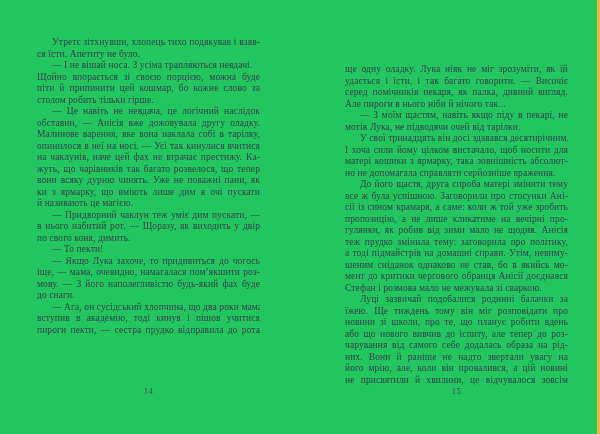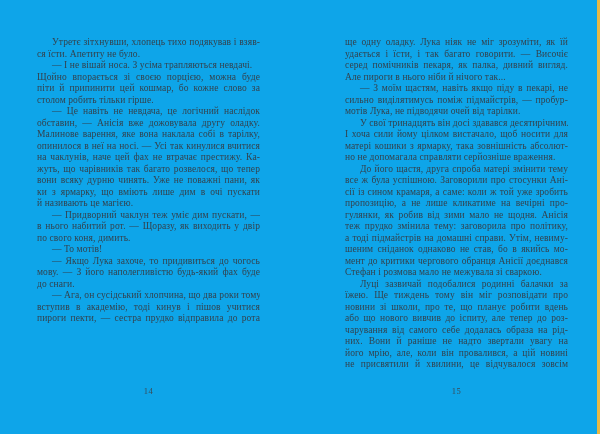--- a/index.html
+++ b/index.html
@@ -3,21 +3,21 @@
 <meta charset="utf-8">
 <style>
   html, body { margin: 0; padding: 0; }
   body {
     width: 600px; height: 434px;
     background: #ffffff;
     font-family: "Liberation Serif", serif;
     position: relative;
     overflow: hidden;
   }
-  .spread { position: absolute; inset: 0; background: #0ea5e9; }
+  .spread { position: absolute; inset: 0; background: #22c55e; }
   .page { position: absolute; top: 0; width: 300px; height: 434px; }
   .page-left  { left: 0; }
   .page-right { left: 300px; }
   .page-text {
     position: absolute; top: 37px; width: 223px;
     color: #33424e;
   }
   .page-left  .page-text { left: 37px; }
   .page-right .page-text { left: 45px; }
   .text-line {
@@ -63,38 +63,38 @@
         <div class="text-line">Малинове варення, яке вона наклала собі в тарілку,</div>
         <div class="text-line">опинилося в неї на носі. — Усі так кинулися вчитися</div>
         <div class="text-line">на чаклунів, наче цей фах не втрачає престижу. Ка-</div>
         <div class="text-line">жуть, що чарівників так багато розвелося, що тепер</div>
         <div class="text-line">вони всяку дурню чинять. Уже не поважні пани, як</div>
         <div class="text-line">ки з ярмарку, що вміють лише дим в очі пускати</div>
         <div class="text-line end">й називають це магією.</div>
         <div class="text-line indent">— Придворний чаклун теж уміє дим пускати, —</div>
         <div class="text-line">в нього набитий рот. — Щоразу, як виходить у двір</div>
         <div class="text-line end">по свого коня, димить.</div>
-        <div class="text-line indent end">— То мотів!</div>
+        <div class="text-line indent end">— То пекти!</div>
         <div class="text-line indent">— Якщо Лука захоче, то придивиться до чогось</div>
+        <div class="text-line">іще, — мама, очевидно, намагалася пом’якшити роз-</div>
         <div class="text-line">мову. — З його наполегливістю будь-який фах буде</div>
         <div class="text-line end">до снаги.</div>
-        <div class="text-line indent">— Ага, он сусідський хлопчина, що два роки тому</div>
+        <div class="text-line indent">— Ага, он сусідський хлопчина, що два роки мама</div>
         <div class="text-line">вступив в академію, тоді кинув і пішов учитися</div>
         <div class="text-line">пироги пекти, — сестра прудко відправила до рота</div>
       </div>
     <div class="page-number">14</div>
   </div>
   <div class="page page-right">
-    <div class="page-text" style="color: rgb(51, 66, 78);">
+    <div class="page-text" style="color: rgb(51, 66, 78); margin-top: 27px;">
         <div class="text-line">ще одну оладку. Лука ніяк не міг зрозуміти, як їй</div>
         <div class="text-line">удається і їсти, і так багато говорити. — Височіє</div>
         <div class="text-line">серед помічників пекаря, як палка, дивний вигляд.</div>
         <div class="text-line end">Але пироги в нього ніби й нічого так...</div>
         <div class="text-line indent">— З моїм щастям, навіть якщо піду в пекарі, не</div>
-        <div class="text-line">сильно виділятимусь поміж підмайстрів, — пробур-</div>
         <div class="text-line end">мотів Лука, не підводячи очей від тарілки.</div>
         <div class="text-line indent">У свої тринадцять він досі здавався десятирічним.</div>
         <div class="text-line">І хоча сили йому цілком вистачало, щоб носити для</div>
         <div class="text-line">матері кошики з ярмарку, така зовнішність абсолют-</div>
         <div class="text-line end">но не допомагала справляти серйозніше враження.</div>
         <div class="text-line indent">До його щастя, друга спроба матері змінити тему</div>
         <div class="text-line">все ж була успішною. Заговорили про стосунки Ані-</div>
         <div class="text-line">сії із сином крамаря, а саме: коли ж той уже зробить</div>
         <div class="text-line">пропозицію, а не лише кликатиме на вечірні про-</div>
         <div class="text-line">гулянки, як робив від зими мало не щодня. Анісія</div>

